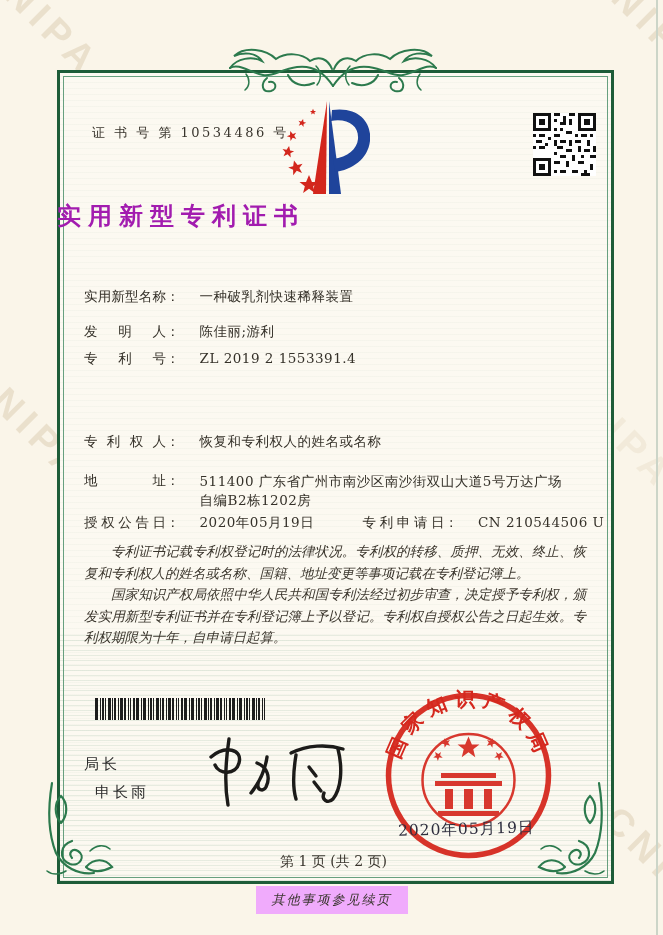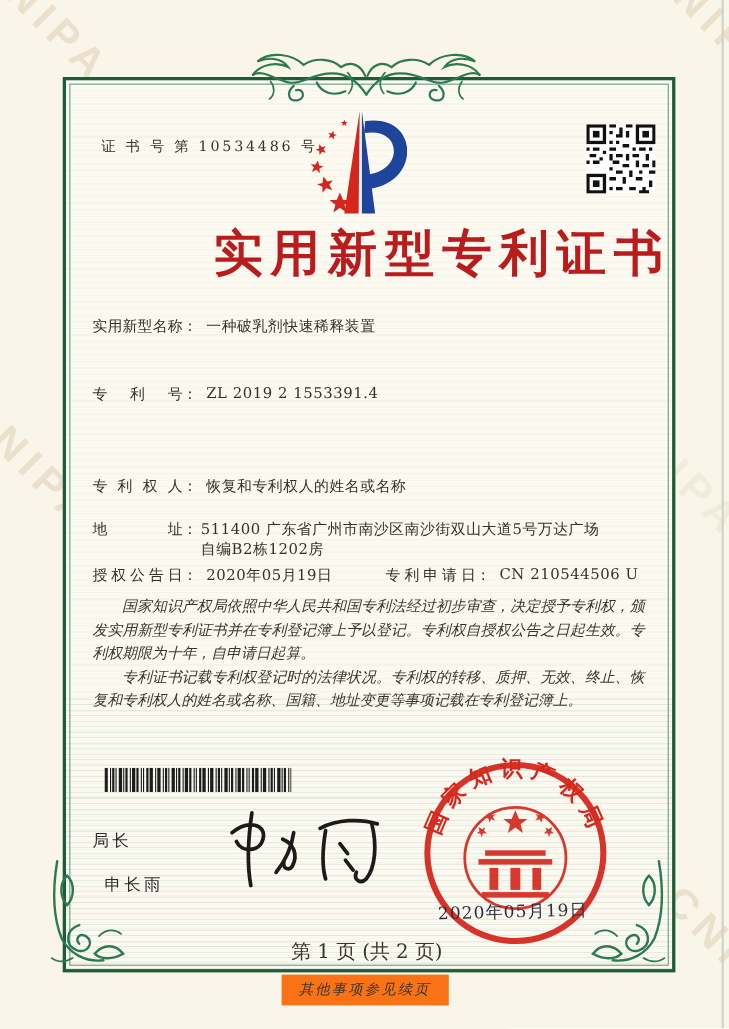--- a/index.html
+++ b/index.html
@@ -17,46 +17,46 @@
                border:3px solid #1d5c38;background:#fcf9f1;}
   .cert-border-inner{position:absolute;left:3px;top:3px;right:3px;bottom:3px;border:1px solid #67a07f;}
   .guilloche-light{position:absolute;left:0;top:0;right:0;bottom:0;
       background:repeating-linear-gradient(0deg,rgba(125,165,135,0.05) 0 1px,transparent 1px 6px);}
   .guilloche-strong{position:absolute;left:0;top:560px;right:0;bottom:0;
       background:repeating-linear-gradient(0deg,rgba(120,165,135,0.16) 0 1px,transparent 1px 5px);}
   
   .cert-no{position:absolute;left:92px;top:112px;font-size:13px;letter-spacing:2.5px;margin-top:12px;}
   .logo{position:absolute;left:280px;top:97px;width:90px;height:100px;}
   .qr{position:absolute;left:533px;top:113px;width:63px;height:63px;}
-  .cert-title{position:absolute;left:57px;top:200px;width:553px;text-align:right;
-      font-size:45px;font-weight:bold;letter-spacing:7px;color:#b91c1c;}
+  .cert-title{position:absolute;left:57px;top:200px;width:553px;text-align:left;
+      font-size:24px;font-weight:bold;letter-spacing:7px;color:#a21caf;}
   
   .frow{position:absolute;left:84px;font-size:13.5px;color:#353129;white-space:nowrap;}
   .flabel{display:inline-block;width:82px;text-align:justify;text-align-last:justify;vertical-align:top;}
   .fcolon{display:inline-block;vertical-align:top;}
-  .fvalue{display:inline-block;vertical-align:top;margin-left:8px;letter-spacing:0.5px;}
-  .fvalue-block{display:inline-block;vertical-align:top;margin-left:3px;width:380px;
+  .fvalue{display:inline-block;vertical-align:top;margin-left:20px;letter-spacing:0.5px;}
+  .fvalue-block{display:inline-block;vertical-align:top;margin-left:20px;width:380px;
       line-height:19px;white-space:normal;letter-spacing:0.5px;}
   .grant-no-group{display:inline-block;margin-left:44px;}
   
   .body-text{position:absolute;left:84px;top:541px;width:502px;font-size:13.5px;line-height:21.5px;
       text-align:justify;color:#3a352c;font-style:italic;}
   .body-text p{margin:0;text-indent:2em;}
   
   .barcode{position:absolute;left:95px;top:698px;width:170px;height:22px;}
   .director-title{position:absolute;left:84px;top:755px;font-family:"Liberation Sans",sans-serif;
       font-size:15px;letter-spacing:3px;color:#2b2b2b;}
   .director-name{position:absolute;left:95px;top:783px;font-family:"Liberation Sans",sans-serif;
-      font-size:15px;letter-spacing:3px;color:#2b2b2b;margin-top:12px;}
+      font-size:15px;letter-spacing:3px;color:#2b2b2b;}
   .signature{position:absolute;left:195px;top:731px;width:165px;height:84px;}
   .seal{position:absolute;left:381px;top:688px;width:175px;height:175px;}
   .seal-date{position:absolute;left:398px;top:819px;font-size:15.5px;color:#2e2e3e;
       letter-spacing:1px;transform:rotate(-1.5deg);white-space:nowrap;}
-  .page-info{position:absolute;left:57px;top:853px;width:553px;text-align:center;font-size:18px;}
-  .cont-note{position:absolute;left:50%;transform:translateX(-50%);top:886px;background:#f97316;
+  .page-info{position:absolute;left:57px;top:853px;width:553px;text-align:center;font-size:14px;}
+  .cont-note{position:absolute;left:50%;transform:translateX(-50%);top:886px;background:#f0abfc;
       padding:5px 16px;font-size:13px;letter-spacing:2px;color:#3a362f;font-style:italic;}
   
   .top-ornament{position:absolute;left:226px;top:44px;width:214px;height:54px;}
   .corner-fl{position:absolute;width:74px;height:98px;}
   .corner-fl.left{left:42px;top:781px;}
   .corner-fl.right{left:535px;top:781px;transform:scaleX(-1);}
 </style>
 </head>
 <body>
 
@@ -155,41 +155,44 @@
       <rect x="51" y="6" width="6" height="6" fill="#111111"></rect>
     <rect x="3" y="48" width="12" height="12" fill="#ffffff"></rect>
       <rect x="6" y="51" width="6" height="6" fill="#111111"></rect>
   </svg>
 
   <div class="cert-title">实用新型专利证书</div>
 
   <div class="frow" style="top:288px">
     <span class="flabel">实用新型名称</span><span class="fcolon">：</span><span class="fvalue">一种破乳剂快速稀释装置</span>
   </div>
+  <div class="frow" style="top:323px">
+    <span class="flabel">发明人</span><span class="fcolon">：</span><span class="fvalue">陈佳丽;游利</span>
+  </div>
   <div class="frow" style="top:350px">
     <span class="flabel">专利号</span><span class="fcolon">：</span><span class="fvalue">ZL 2019 2 1553391.4</span>
   </div>
   <div class="frow" style="top:433px">
     <span class="flabel">专利权人</span><span class="fcolon">：</span><span class="fvalue">恢复和专利权人的姓名或名称</span>
   </div>
   <div class="frow" style="top:472px">
     <span class="flabel">地址</span><span class="fcolon">：</span><span class="fvalue-block"><span>511400 广东省广州市南沙区南沙街双山大道5号万达广场</span><br><span>自编B2栋1202房</span></span>
   </div>
   <div class="frow" style="top:514px">
     <span>
       <span class="flabel">授权公告日</span><span class="fcolon">：</span><span class="fvalue">2020年05月19日</span>
     </span>
     <span class="grant-no-group">
       <span class="flabel">专利申请日</span><span class="fcolon">：</span><span class="fvalue">CN 210544506 U</span>
     </span>
   </div>
 
   <div class="body-text">
+    <p>专利证书记载专利权登记时的法律状况。专利权的转移、质押、无效、终止、恢复和专利权人的姓名或名称、国籍、地址变更等事项记载在专利登记簿上。</p>
     <p>国家知识产权局依照中华人民共和国专利法经过初步审查，决定授予专利权，颁发实用新型专利证书并在专利登记簿上予以登记。专利权自授权公告之日起生效。专利权期限为十年，自申请日起算。</p>
-    <p>专利证书记载专利权登记时的法律状况。专利权的转移、质押、无效、终止、恢复和专利权人的姓名或名称、国籍、地址变更等事项记载在专利登记簿上。</p>
   </div>
 
   <svg class="barcode" viewBox="0 0 170 22" preserveAspectRatio="none">
     <line x1="0" y1="11" x2="170" y2="11" stroke="#1c1c1c" stroke-width="22" stroke-dasharray="3 2 1 1 2 1 1 2 3 1 1 1 2 2 1 1 3 1 2 2 1 1 1 2 2 1 3 2 1 1"></line>
   </svg>
 
   <div class="director-title">局长</div>
   <div class="director-name">申长雨</div>
 
   <svg class="signature" viewBox="0 0 165 84">

